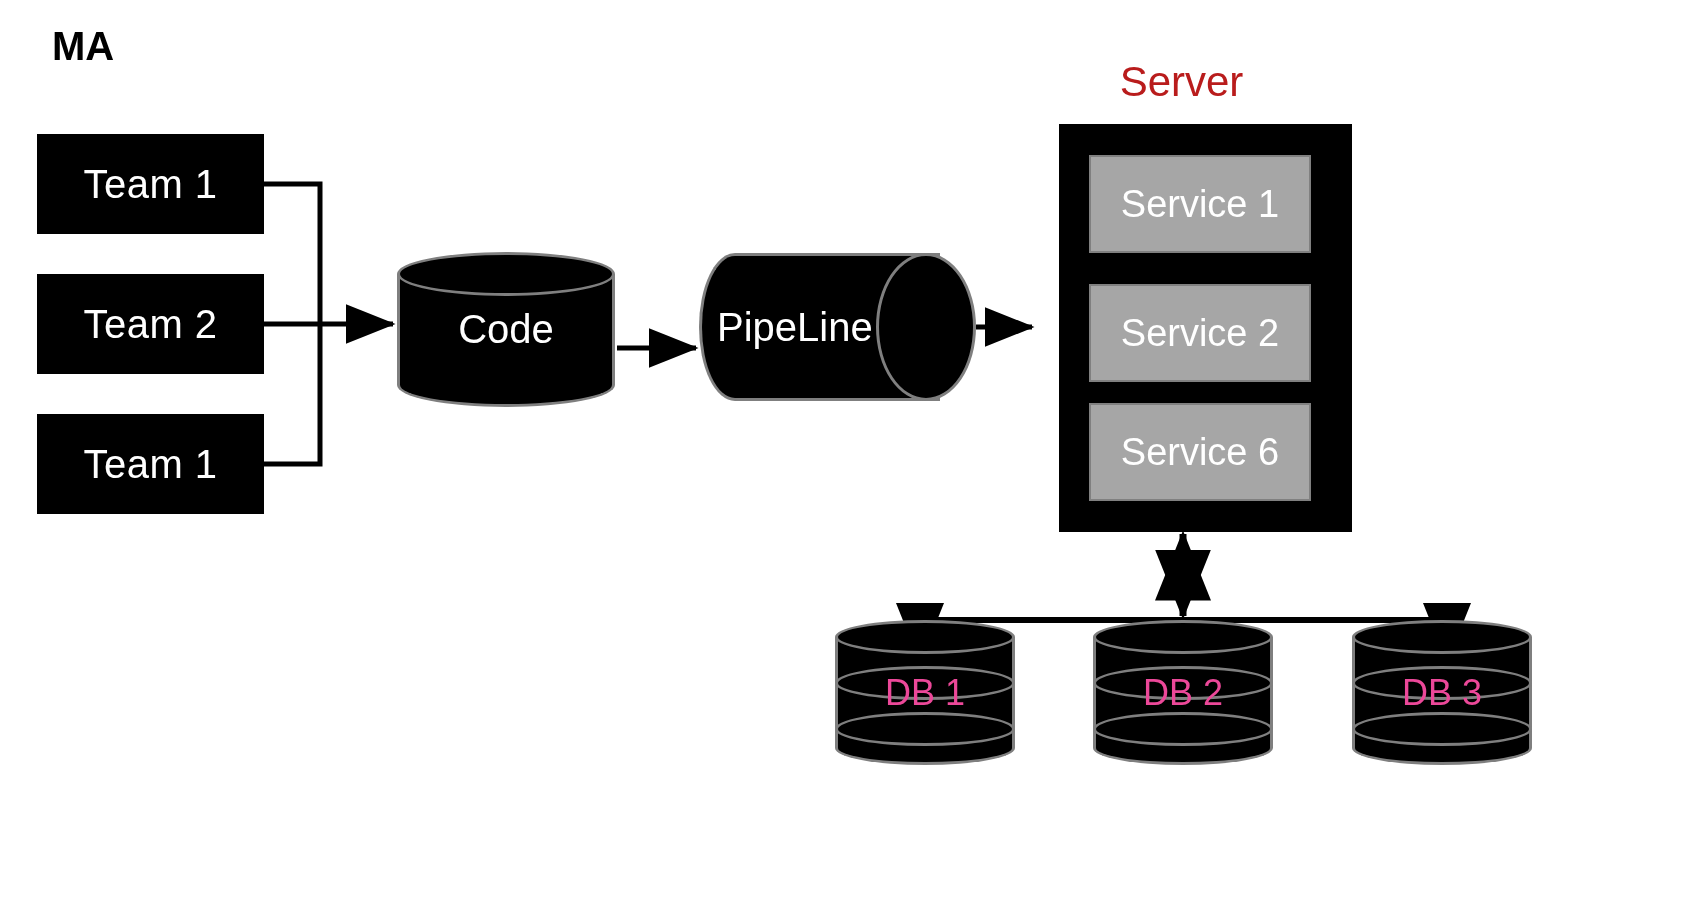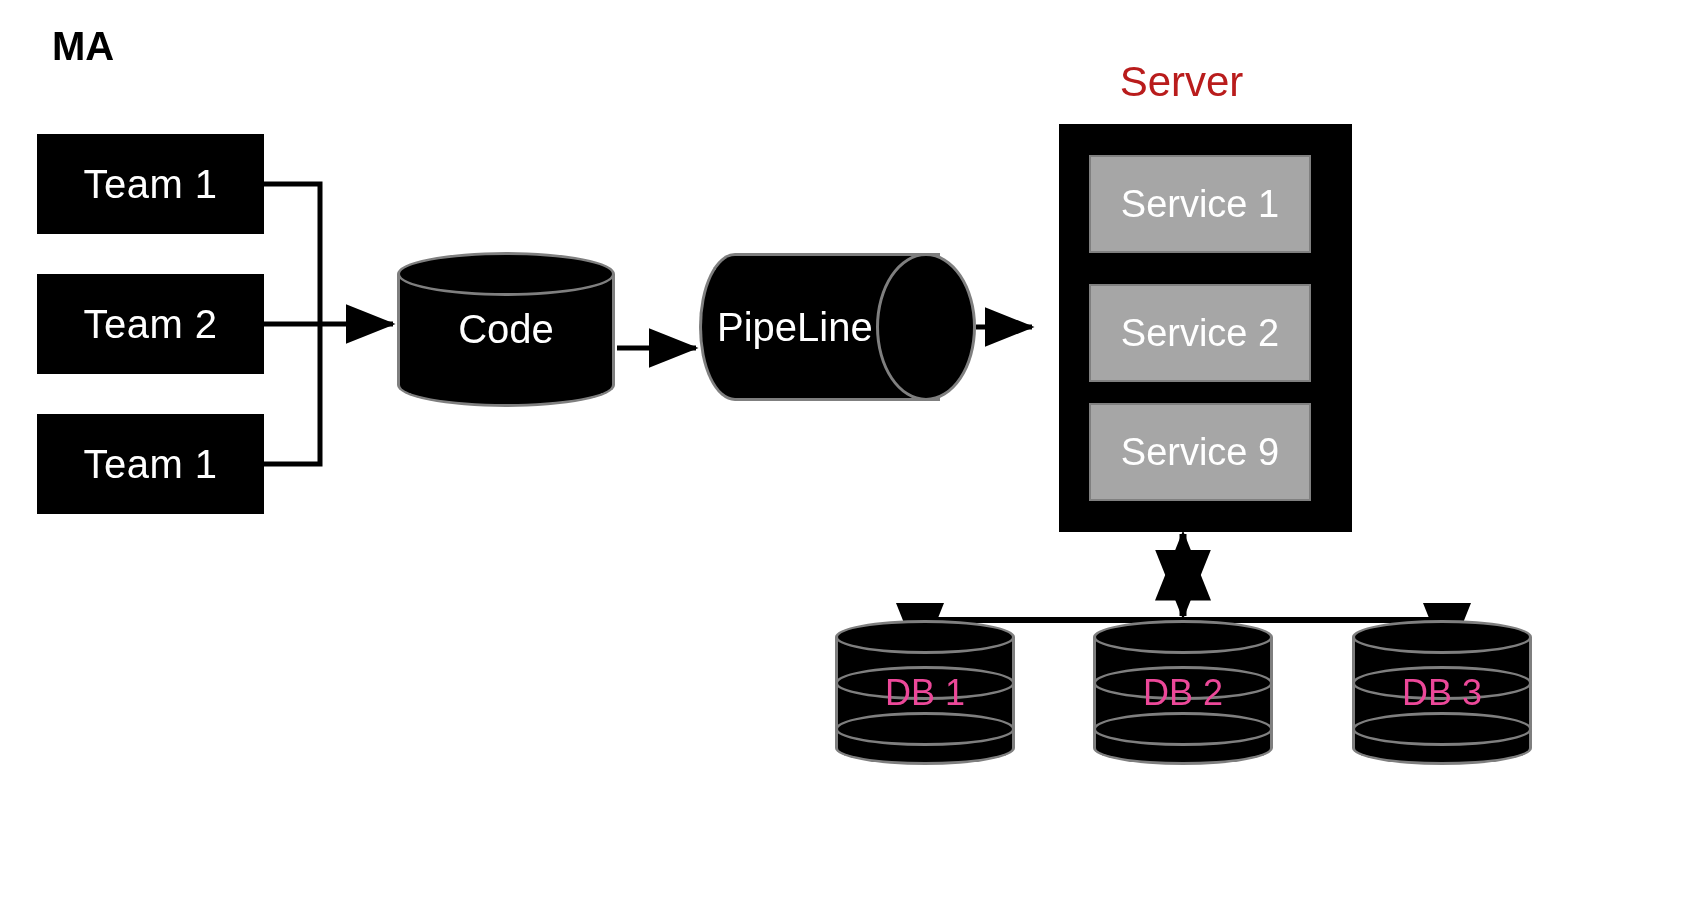--- a/index.html
+++ b/index.html
@@ -319,21 +319,21 @@
 
   <div class="server-title">Server</div>
   <div class="server-box">
     <div class="service-box svc-1">
       <span>Service 1</span>
     </div>
     <div class="service-box svc-2">
       <span>Service 2</span>
     </div>
     <div class="service-box svc-3">
-      <span>Service 9</span>
+      <span>Service 6</span>
     </div>
   </div>
 
   <div class="dbcyl db-1">
     <div class="db-cap cap-d"></div>
     <div class="db-body"></div>
     <div class="db-cap cap-c"></div>
     <div class="db-cap cap-b"></div>
     <div class="db-cap cap-a"></div>
     <div class="db-label">DB 1</div>

